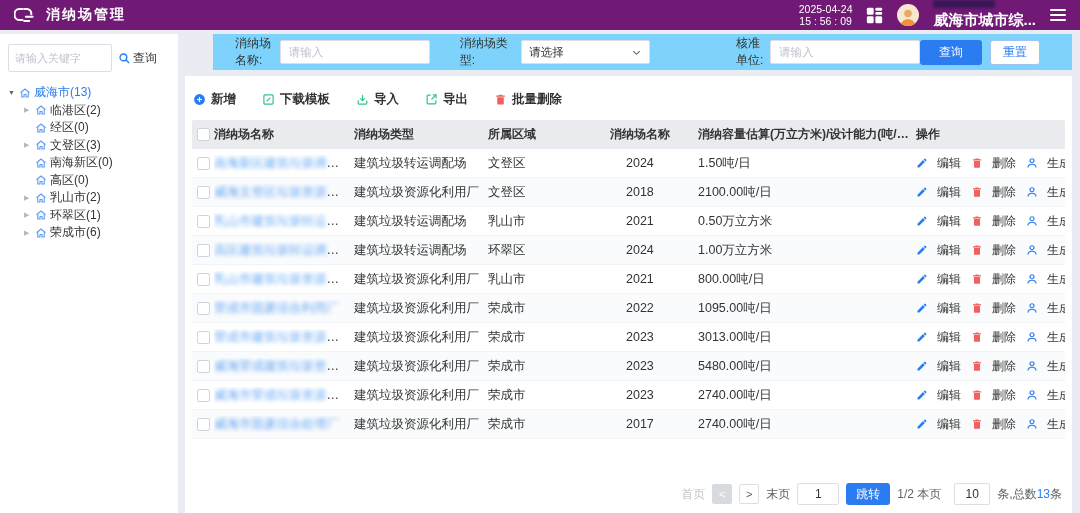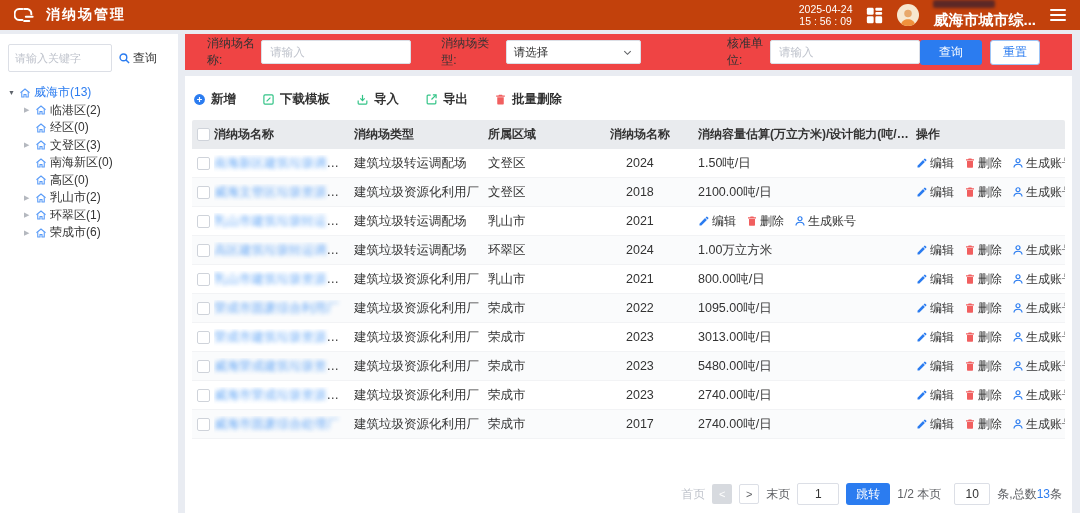--- a/index.html
+++ b/index.html
@@ -1,20 +1,20 @@
 <!DOCTYPE html>
 <html><head>
 <meta charset="utf-8">
 <style>
   * { margin:0; padding:0; box-sizing:border-box; }
   html,body { width:1080px; height:513px; overflow:hidden; }
   body { font-family:"Liberation Sans","DejaVu Sans",sans-serif; background:#e9ecf2; color:#333; }
 
   
-  .topbar { height:30px; background:#c2410c; display:flex; align-items:center; justify-content:space-between; padding:0 14px; }
+  .topbar { height:30px; background:#701a75; display:flex; align-items:center; justify-content:space-between; padding:0 14px; }
   .tb-left { display:flex; align-items:center; gap:10px; }
   .logo { width:22px; height:18px; display:flex; align-items:center; }
   .app-title { color:#fff; font-size:14px; font-weight:bold; letter-spacing:2px; }
   .tb-right { display:flex; align-items:center; gap:14px; }
   .datetime { color:#fff; font-size:10.5px; text-align:center; line-height:12px;margin-left:44px; }
   .grid-ico { width:17px; height:17px; }
   .avatar { width:22px; height:22px; border-radius:50%; background:#f7e7cf; display:flex; align-items:flex-end; justify-content:center; overflow:hidden; }
   .userinfo { display:flex; flex-direction:column; justify-content:center; gap:3px; }
   .uname-blur { width:62px; height:8px; border-radius:2px; background:rgba(10,20,60,.55); filter:blur(1.5px); }
   .uorg { color:#fff; font-size:15px; font-weight:bold; white-space:nowrap; }
@@ -34,21 +34,21 @@
   .tree { font-size:12px; }
   .titem { display:flex; align-items:center; height:17.5px; cursor:pointer; white-space:nowrap; }
   .titem.child { padding-left:16px; }
   .titem .arrow { width:11px; font-size:7px; color:#b4b8bf; flex:none; }
   .titem.root .arrow { color:#5f646b; font-size:7px; }
   .titem .house { width:15px; height:12px; flex:none; display:flex; align-items:center; }
   .titem .tlabel { color:#333; }
   .titem.sel .tlabel { color:#2b7cf0; }
 
   
-  .filter-card { height:36px; background:#ef4444; display:flex; align-items:center; flex:none; }
+  .filter-card { height:36px; background:#7dd3fc; display:flex; align-items:center; flex:none;margin-left:28px; }
   .f-item { display:flex; align-items:center; gap:6px; font-size:12px; color:#333; }
   .fi-name { margin-left:22px; } .fi-type { margin-left:30px; } .fi-unit { margin-left:86px; }
   .f-item input { width:150px; height:24px; border:1px solid #dcdfe6; border-radius:2px; padding:0 8px; font-size:11.5px; outline:none; }
   .f-item input::placeholder { color:#bfc3cc; }
   .select { width:145px; height:24px; border:1px solid #dcdfe6; border-radius:2px; display:flex; align-items:center; justify-content:space-between; padding:0 7px; font-size:11.5px; color:#333; cursor:pointer; background:#fff; }
   .f-buttons { margin-left:auto; margin-right:32px; display:flex; gap:8px; }
   .btn-primary { width:62px; height:25px; background:#2b7cf0; color:#fff; border:none; border-radius:3px; font-size:12px; cursor:pointer; }
   .btn-ghost { width:50px; height:25px; background:#fff; color:#2b7cf0; border:1px solid #9ec4f5; border-radius:3px; font-size:12px; cursor:pointer; }
 
   
@@ -61,21 +61,21 @@
   .thead, .trow { display:grid; grid-template-columns:22px 140px 134px 122px 88px 218px 1fr; align-items:center; height:29px; }
   .thead { background:#e9ebee; font-weight:bold; font-size:12px; border-radius:2px 2px 0 0; }
   .trow { border-bottom:1px solid #f2f3f5; background:#fff; }
   .trow:nth-child(even) { background:#fafbfc; }
   .cell { overflow:hidden; white-space:nowrap; text-overflow:ellipsis; padding-right:6px; }
   .c-check { display:flex; justify-content:center; padding-right:0; }
   .checkbox { width:13px; height:13px; border:1px solid #cfd3da; border-radius:2px; background:#fff; cursor:pointer; display:inline-block; }
   .c-year { padding-left:16px; }
   .name-link { color:#4f9bf5; cursor:pointer; text-decoration:none; filter:blur(2.3px); opacity:.9; }
   .ops { display:flex; align-items:center; gap:10px; }
-  .op { display:flex; align-items:center; gap:2px; font-size:12px; color:#333; cursor:pointer; white-space:nowrap; }
+  .op { display:flex; align-items:center; gap:9px; font-size:12px; color:#333; cursor:pointer; white-space:nowrap; }
 
   
   .pagination { position:absolute; right:10px; bottom:8px; display:flex; align-items:center; gap:7px; font-size:12px; color:#606266; }
   .pg-first { color:#c0c4cc; cursor:pointer; }
   .pg-last { color:#606266; cursor:pointer; }
   .pg-btn { width:20px; height:20px; border-radius:2px; display:flex; align-items:center; justify-content:center; font-size:11px; cursor:pointer; }
   .pg-prev { background:#d7dadf; color:#fff; border:none; }
   .pg-next { background:#fff; color:#606266; border:1px solid #dcdfe6; }
   .pg-input { width:42px; height:22px; border:1px solid #dcdfe6; border-radius:2px; text-align:center; font-size:12px; outline:none; color:#333; }
   .pg-size { width:36px;margin-left:6px; }
@@ -378,20 +378,21 @@
               </div>
             </div>
             <div class="trow">
               <div class="cell c-check">
                 <span class="checkbox"></span>
               </div>
               <div class="cell"><a class="name-link">乳山市建筑垃圾转运调配场</a></div>
               <div class="cell">建筑垃圾转运调配场</div>
               <div class="cell">乳山市</div>
               <div class="cell c-year">2021</div>
+              <div class="cell">0.50万立方米</div>
               <div class="cell ops">
                 <span class="op">
                   <svg viewBox="0 0 24 24" width="12" height="12" fill="#2b7cf0">
                     <path d="M3 17.3V21h3.7L17.8 9.9 14.1 6.2 3 17.3zM20.7 7a1 1 0 000-1.4l-2.3-2.3a1 1 0 00-1.4 0l-1.8 1.8 3.7 3.7L20.7 7z"></path>
                   </svg>
                   <span>编辑</span>
                 </span>
                 <span class="op">
                   <svg viewBox="0 0 24 24" width="12" height="12" fill="#f15f5f">
                     <path d="M6 8h12v12a1.3 1.3 0 01-1.3 1.3H7.3A1.3 1.3 0 016 20V8zm3.2-5h5.6l1 1.7H20v2.1H4V4.7h4.2l1-1.7z"></path>

